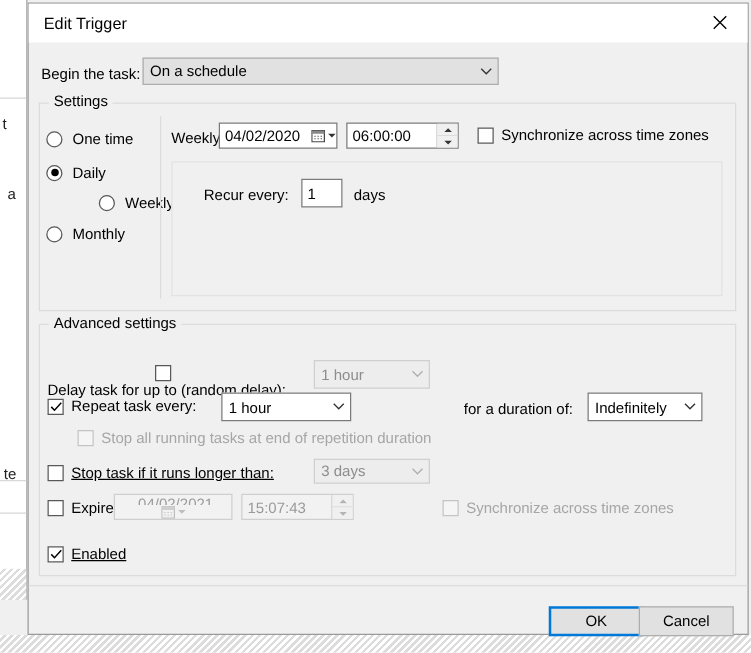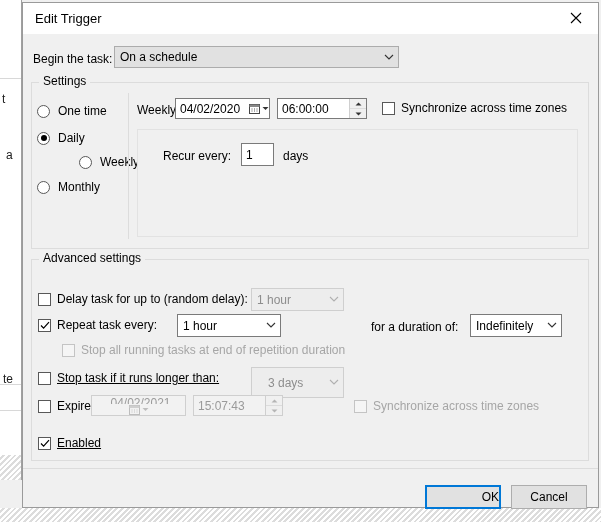--- a/index.html
+++ b/index.html
@@ -260,21 +260,21 @@
   <div class="inner-panel" style="left:114px; top:126px; width:441px; height:108px;"></div>
   <div class="label" style="left:140px; top:145px;">Recur every:</div>
   <div class="textbox" style="left:218px; top:140px; width:33px; height:23px;">
     <div class="tb-text">1</div>
   </div>
   <div class="label" style="left:260px; top:145px;">days</div>
 
   <div class="groupbox" style="left:8px; top:256px; width:558px; height:202px;"></div>
   <div class="group-title" style="left:16px; top:248px;">Advanced settings</div>
 
-  <div class="chk-row" style="left:15px; top:289px;">
+  <div class="chk-row" style="left:15px; top:289px;flex-direction:column;">
     <span class="chk-box"></span>
     <span class="chk-label">Delay task for up to (random delay):</span>
   </div>
   <div class="combo disabled" style="left:228px; top:285px; width:93px; height:23px;">
     <div class="combo-text">1 hour</div>
     <div class="chev">
       <svg width="10" height="7" viewBox="0 0 10 7">
           <path d="M1 1 L5 5 L9 1" stroke="#b0b0b0" stroke-width="1.1" fill="none"></path>
         </svg>
     </div>
@@ -308,21 +308,21 @@
 
   <div class="chk-row dim" style="left:39px; top:340px;">
     <span class="chk-box dis"></span>
     <span class="chk-label">Stop all running tasks at end of repetition duration</span>
   </div>
 
   <div class="chk-row" style="left:15px; top:368px;text-decoration:underline;">
     <span class="chk-box"></span>
     <span class="chk-label">Stop task if it runs longer than:</span>
   </div>
-  <div class="combo disabled" style="left:228px; top:364px; width:93px; height:31px;padding-left:11px;">
+  <div class="combo disabled" style="left:228px; top:364px; width:93px; height:20px;">
     <div class="combo-text">3 days</div>
     <div class="chev">
       <svg width="10" height="7" viewBox="0 0 10 7">
           <path d="M1 1 L5 5 L9 1" stroke="#b0b0b0" stroke-width="1.1" fill="none"></path>
         </svg>
     </div>
   </div>
 
   <div class="chk-row" style="left:15px; top:396px;">
     <span class="chk-box"></span>
@@ -364,20 +364,20 @@
   <div class="chk-row" style="left:15px; top:433px;text-decoration:underline;">
     <span class="chk-box">
       <svg width="10" height="9" viewBox="0 0 10 9">
           <path d="M1 4.5 L3.6 7.2 L9 1.2" stroke="#000" stroke-width="1.2" fill="none"></path>
         </svg>
     </span>
     <span class="chk-label">Enabled</span>
   </div>
 
   <div class="hdiv" style="left:0px; top:465px; width:575px;"></div>
-  <div class="btn focus" style="left:402px; top:482px; width:76px; height:24px;justify-content:flex-end;">
+  <div class="btn focus" style="left:416px; top:482px; width:76px; height:24px;">
     <span>OK</span>
   </div>
   <div class="btn" style="left:488px; top:482px; width:76px; height:24px;">
     <span>Cancel</span>
   </div>
 
 </div>
 
 </body></html>

